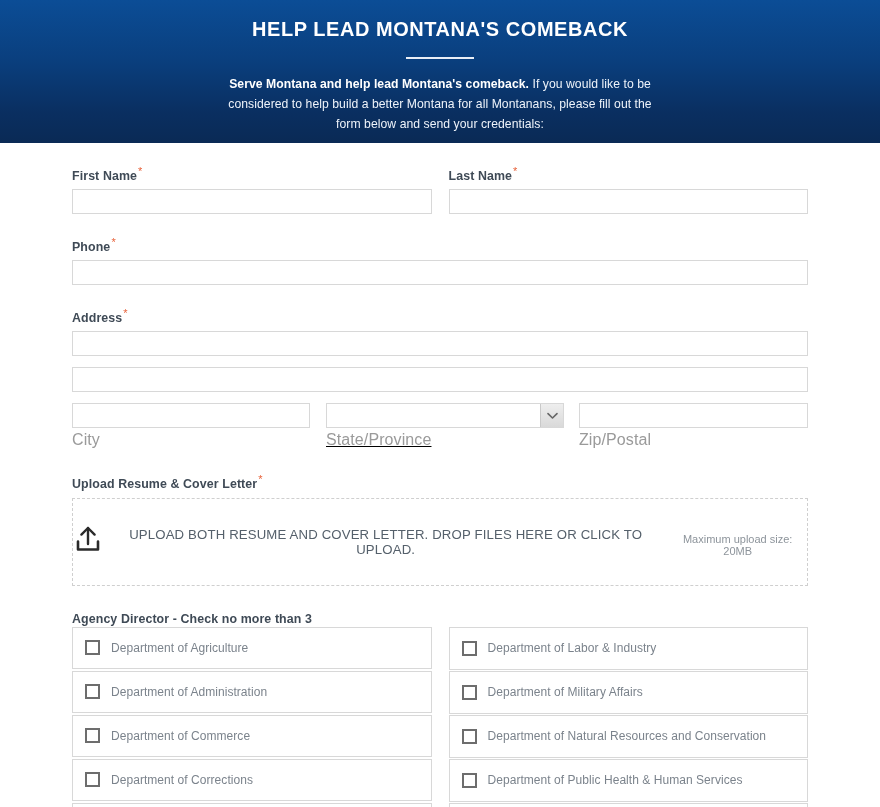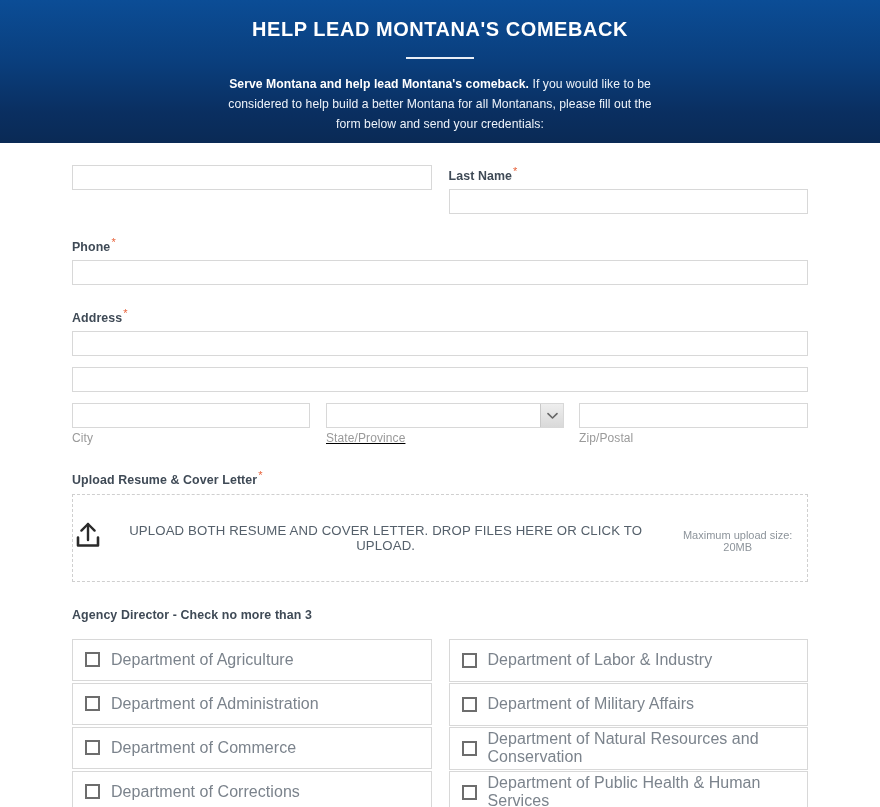--- a/index.html
+++ b/index.html
@@ -100,21 +100,21 @@
     gap: 0;
     align-items: flex-start;
   }
   .sub-city { width: 238px; }
   .sub-gap1 { width: 16px; }
   .sub-state { width: 238px; text-decoration: underline; }
   .sub-gap2 { width: 15px; }
   .sub-zip { width: 229px; }
 
   .sublabel {
-    font-size: 12px;
+    font-size: 16px;
     color: #9a9a9a;
     margin-top: 3px;
     letter-spacing: 0.1px;
   }
 
   .selwrap { position: relative; width: 100%; }
   select.si {
     -webkit-appearance: none;
     appearance: none;
     width: 100%;
@@ -168,21 +168,21 @@
     margin-top: 6px;
     text-align: center;
   }
 
   
   .cb-block { margin-top: 26px; }
   .cb-heading {
     font-size: 12.4px;
     font-weight: bold;
     color: #3f4a56;
-    margin-bottom: 17px;
+    margin-bottom: 1px;
     letter-spacing: 0.1px;
   }
   .cb-columns { display: flex; gap: 17px; }
   .cb-col { flex: 1 1 0; min-width: 0; }
   .cb-row {
     border: 1px solid #d8d8d8;
     height: 42px;
     display: flex;
     align-items: center;
     padding-left: 12px;
@@ -193,38 +193,39 @@
   .cb-col.right .cb-row { height: 43px; margin-bottom: 1px; }
   .cb-box {
     width: 15px;
     height: 15px;
     border: 2px solid #6d6d6d;
     background: #ffffff;
     flex: 0 0 auto;
     margin-right: 11px;
   }
   .cb-text {
-    font-size: 16px;
+    font-size: 12px;
     color: #7b838c;
     letter-spacing: 0.05px;
   }
 </style>
 </head>
 <body>
 
 <div class="banner">
   <h1 class="banner-title">HELP LEAD MONTANA'S COMEBACK</h1>
   <div class="banner-divider"></div>
   <p class="banner-body"><b>Serve Montana and help lead Montana's comeback.</b><span> If you would like to be considered to help build a better Montana for all Montanans, please fill out the form below and send your credentials:</span></p>
 </div>
 
 <div class="form-wrap">
 
   <div class="row">
     <div class="col">
+      <label class="fl"><span>First Name</span><span class="req">*</span></label>
       <input class="ti" type="text" placeholder="" style="">
     </div>
     <div class="col">
       <label class="fl"><span>Last Name</span><span class="req">*</span></label>
       <input class="ti" type="text" placeholder="" style="">
     </div>
   </div>
 
   <div class="row">
     <div class="col">

